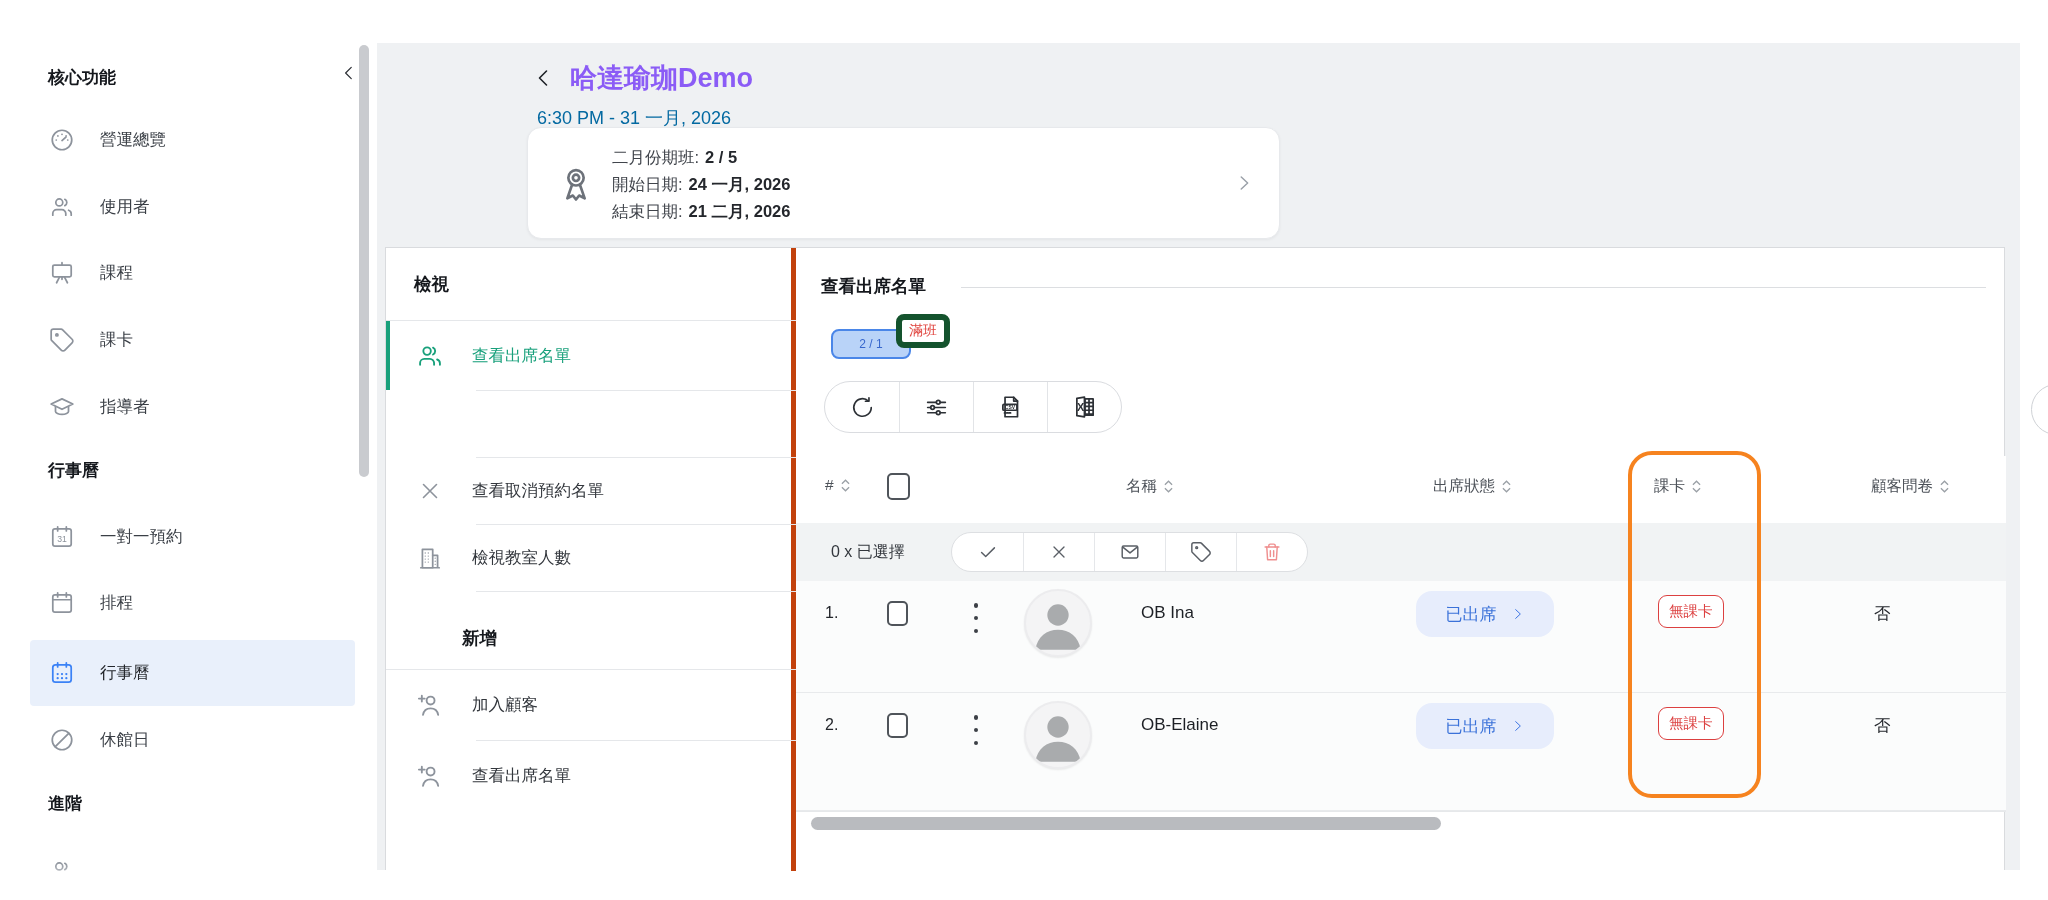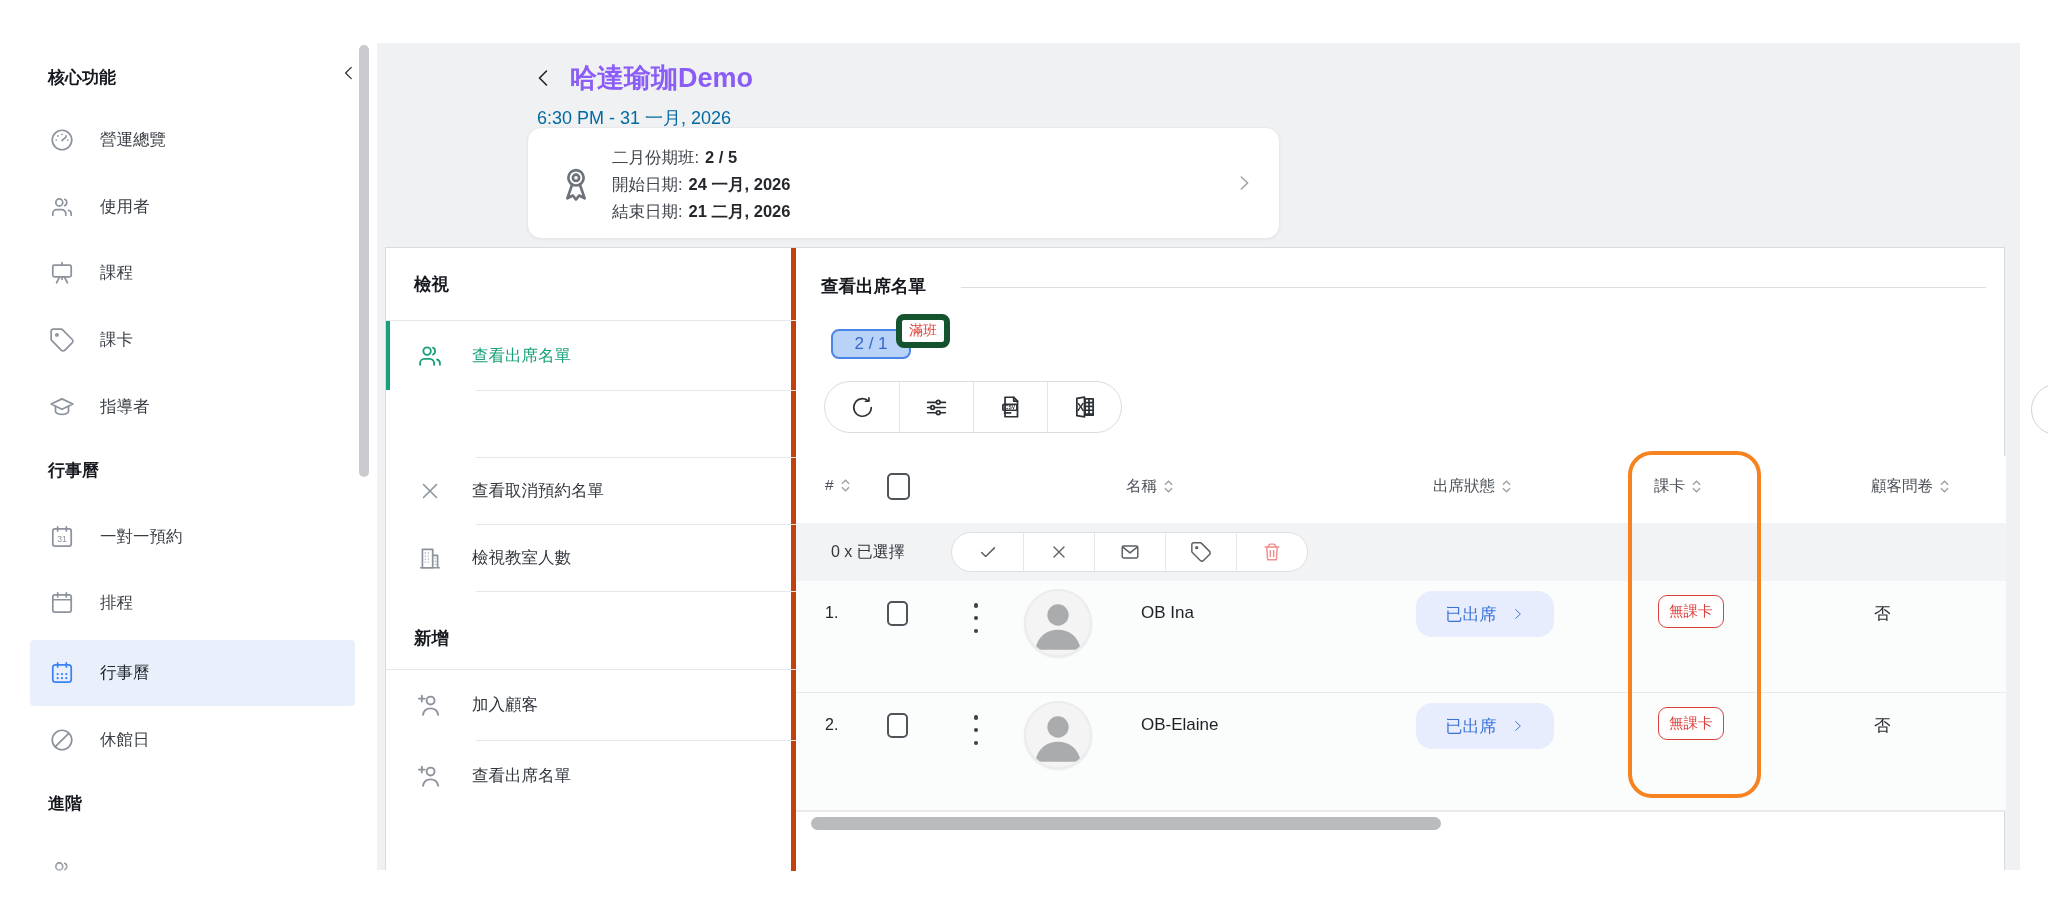--- a/index.html
+++ b/index.html
@@ -45,21 +45,21 @@
   .vm-rule.ind { left:90px; width:320px; }
   .vm-item { position:absolute; left:0; width:410px; display:flex; align-items:center; gap:28px; padding-left:30px; font-size:16.5px; color:#33373d; cursor:pointer; }
   .vm-item .vm-ic { width:28px; height:28px; color:#8d939c; display:flex; align-items:center; justify-content:center; }
   .vm-item.sel { color:#18a07b; border-left:4px solid #18a07b; padding-left:26px; }
   .vm-item.sel .vm-ic { color:#18a07b; }
 
   
   .tbl { position:absolute; left:410px; top:0; width:1210px; height:623px; }
   .tbl-title { position:absolute; left:25px; top:26px; font-size:17.5px; font-weight:bold; color:#15181d; }
   .tbl-title-rule { position:absolute; left:165px; top:39px; width:1025px; height:1px; background:#dcdee1; }
-  .cap-badge { position:absolute; left:35px; top:81px; width:80px; height:30px; background:#b9d3f8; border:2px solid #4a86e8; border-radius:8px; color:#3767cd; font-size:17px; display:flex; align-items:center; justify-content:center; }
+  .cap-badge { position:absolute; left:35px; top:81px; width:80px; height:30px; background:#b9d3f8; border:2px solid #4a86e8; border-radius:8px; color:#3767cd; font-size:12px; display:flex; align-items:center; justify-content:center; }
   .full-badge { position:absolute; left:100px; top:66px; padding:2px 7px; background:#fff; border:6px solid #14532d; border-radius:8px; color:#e0443e; font-size:14px; z-index:3; }
 
   .toolbar { position:absolute; left:28px; top:133px; height:52px; display:flex; background:#fff; border:1px solid #dadce0; border-radius:26px; overflow:hidden; }
   .tb-btn { width:74px; display:flex; align-items:center; justify-content:center; color:#2d3136; cursor:pointer; }
   .tb-btn + .tb-btn { border-left:1px solid #e2e4e7; }
 
   .search { position:absolute; left:1235px; top:136px; width:373px; height:51px; border:1px solid #cfd2d6; border-radius:26px; background:#fff; display:flex; align-items:center; padding-left:20px; gap:14px; }
 
   
   .thead { position:absolute; left:0; top:208px; width:1210px; height:67px; background:#fff; }
@@ -301,21 +301,21 @@
               <path d="M14.5 9.5H19V21M3.5 21h17"></path>
               <g stroke-width="1.2">
                 <path d="M7.6 7.4h.01M10.4 7.4h.01M7.6 10.2h.01M10.4 10.2h.01M7.6 13h.01M10.4 13h.01M7.6 15.8h.01M10.4 15.8h.01M16.8 12.2h.01M16.8 15h.01M16.8 17.8h.01"></path>
               </g>
             </svg>
           </span>
         <span>檢視教室人數</span>
       </div>
       <div class="vm-rule ind" style="top:343px;"></div>
 
-      <div class="vm-header" style="top:378px;">新增</div>
+      <div class="vm-header" style="top:378px;margin-left:48px;">新增</div>
       <div class="vm-rule" style="top:421px;"></div>
 
       <div class="vm-item" style="top:422px; height:70px;">
         <span class="vm-ic">
             <svg class="ic" width="28" height="28" viewBox="0 0 24 24" stroke-width="1.7">
               <circle cx="12.5" cy="8.2" r="3.4"></circle>
               <path d="M6 20.5c.6-3.6 3.2-5.6 6.5-5.6s5.9 2 6.5 5.6"></path>
               <path d="M2.5 6.5h5M5 4v5"></path>
             </svg>
           </span>

